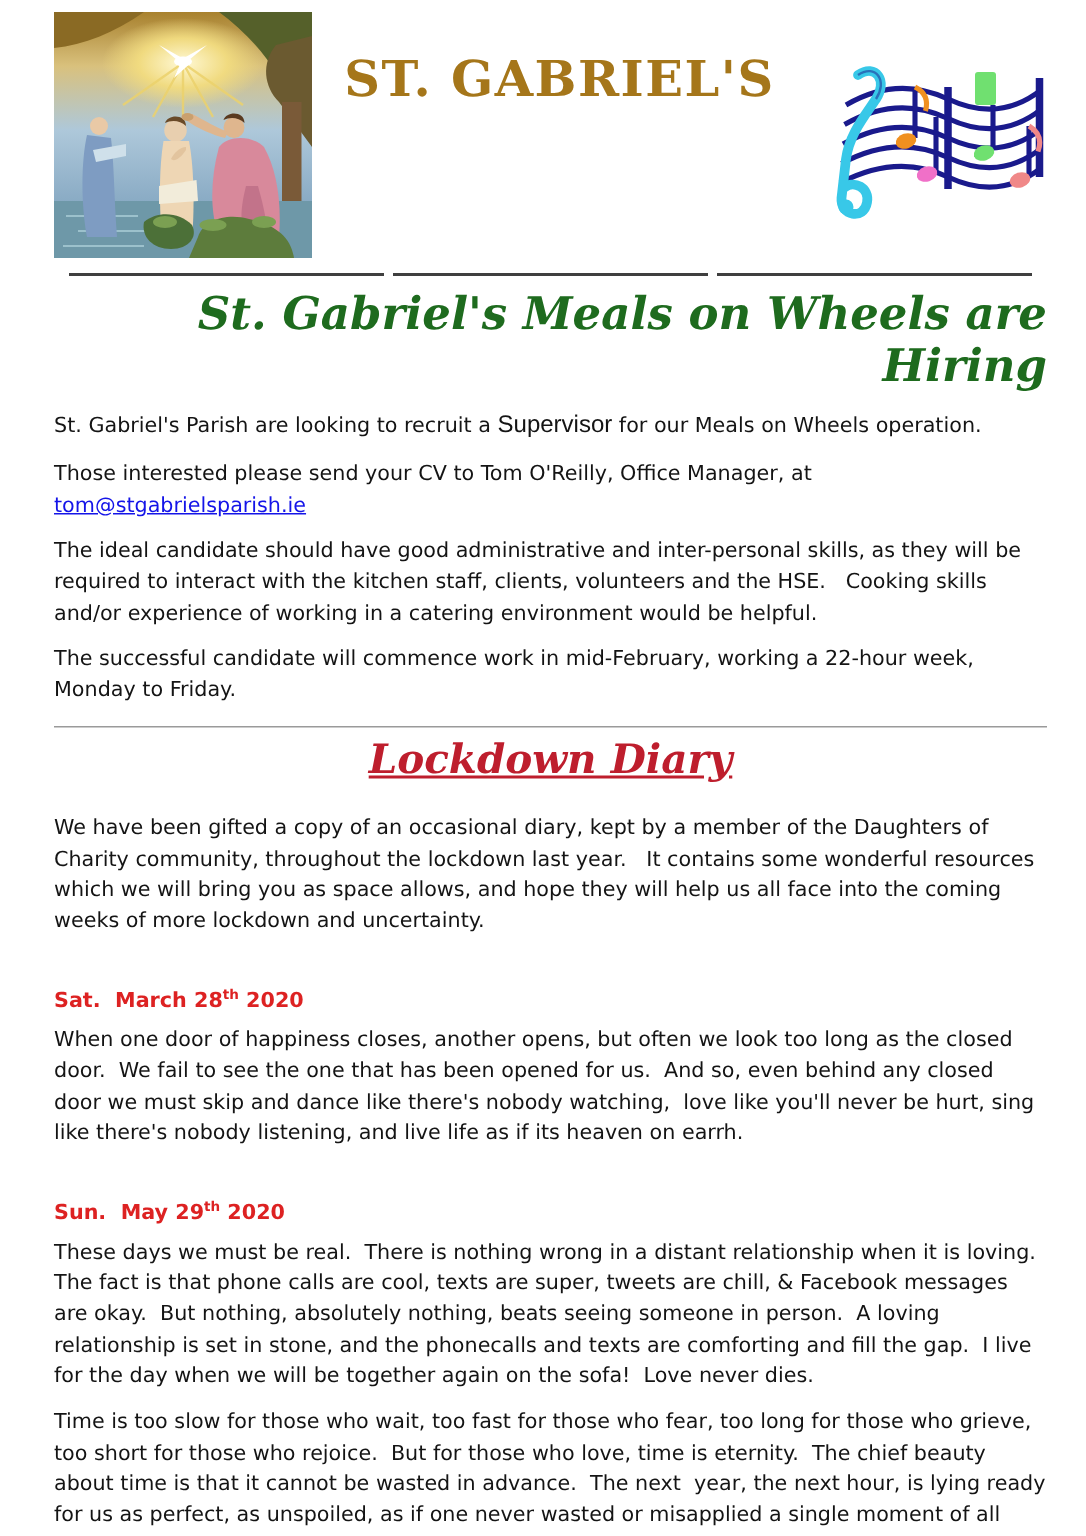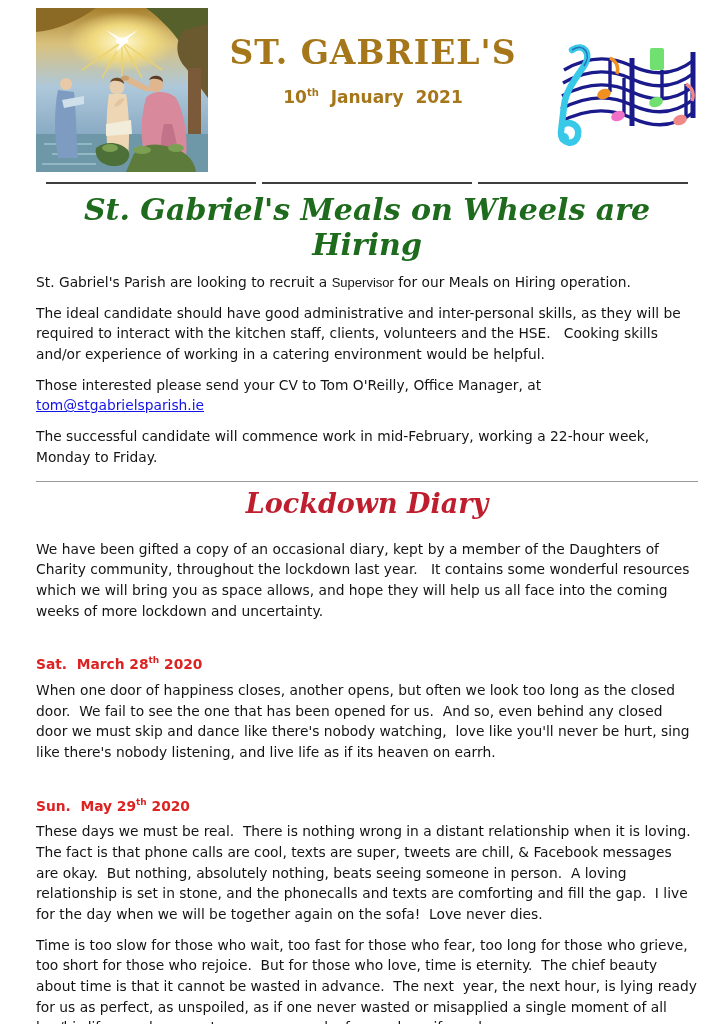--- a/index.html
+++ b/index.html
@@ -27,36 +27,36 @@
   .music { width: 160px; height: 130px; flex: none; margin-top: 26px; }
   .music svg { display: block; width: 100%; height: 100%; }
 
   
   .divider-segs { display: flex; gap: 6px; margin: 10px 10px 2px 10px; }
   .divider-segs .seg { flex: 1; height: 0; border-bottom: 2px solid #3f3f3f; }
   .thin-divider { border: none; border-top: 1px solid #9a9a9a; margin: 13px 0 4px 0; }
 
   
   .hiring-heading {
-    text-align: center; font-family: "DejaVu Serif", serif;
+    text-align: right; font-family: "DejaVu Serif", serif;
     font-style: italic; font-weight: bold; font-size: 30px;
     color: #1E6B1E; margin: 8px 0 10px 0;
   }
   .diary-heading {
     text-align: center; font-family: "DejaVu Serif", serif;
     font-style: italic; font-weight: bold; font-size: 27px;
-    color: #BE1E2D; margin: 6px 0 20px 0;
+    color: #BE1E2D; margin: 6px 0 20px 0; text-decoration: underline;
   }
 
   
   .body-text {
     font-size: 13.8px; line-height: 1.5; margin: 10px 0;
     white-space: pre-wrap;
   }
-  .supervisor { font-size: 13px; font-family: "Liberation Sans", sans-serif; }
+  .supervisor { font-size: 16px; font-family: "Liberation Sans", sans-serif; }
   .link { color: #1414E8; text-decoration: underline; }
   .entry-date {
     color: #DD2222; font-weight: bold; font-size: 13.8px;
     margin-top: 34px; white-space: pre;
   }
   .entry-date sup { font-size: 9px; }
   .entry-text { margin-top: 8px; }
 </style>
 </head>
 <body>
@@ -133,21 +133,20 @@
           <ellipse cx="106" cy="142" rx="9" ry="4"></ellipse>
           <ellipse cx="140" cy="140" rx="8" ry="4"></ellipse>
         </g>
       </svg>
     </div>
 
     <div class="title-block">
       <div class="title">
         <div>ST. GABRIEL'S</div>
       </div>
-      <div class="date-line"><span>10</span><sup>th</sup><span>  January  2021</span></div>
     </div>
 
     <div class="music">
       <svg viewBox="0 0 160 130" xmlns="http://www.w3.org/2000/svg">
         <g stroke="#1A1A8C" stroke-width="3.4" fill="none">
           <path d="M26 36 Q 60 16 94 32 T 156 26"></path>
           <path d="M25 49 Q 60 29 94 45 T 156 39"></path>
           <path d="M24 62 Q 60 42 94 58 T 156 52"></path>
           <path d="M23 75 Q 60 55 94 71 T 156 65"></path>
           <path d="M22 88 Q 60 68 94 84 T 156 78"></path>
@@ -183,25 +182,25 @@
   </div>
 
   <div class="divider-segs">
     <div class="seg"></div>
     <div class="seg"></div>
     <div class="seg"></div>
   </div>
 
   <div class="hiring-heading">St. Gabriel's Meals on Wheels are Hiring</div>
 
-  <p class="body-text"><span>St. Gabriel's Parish are looking to recruit a </span><span class="supervisor">Supervisor</span><span> for our Meals on Hiring operation.</span></p>
+  <p class="body-text"><span>St. Gabriel's Parish are looking to recruit a </span><span class="supervisor">Supervisor</span><span> for our Meals on Wheels operation.</span></p>
+
+  <p class="body-text"><span>Those interested please send your CV to Tom O'Reilly, Office Manager, at </span><a href="#" class="link">tom@stgabrielsparish.ie</a></p>
 
   <p class="body-text">The ideal candidate should have good administrative and inter-personal skills, as they will be required to interact with the kitchen staff, clients, volunteers and the HSE.   Cooking skills and/or experience of working in a catering environment would be helpful.</p>
-
-  <p class="body-text"><span>Those interested please send your CV to Tom O'Reilly, Office Manager, at </span><a href="#" class="link">tom@stgabrielsparish.ie</a></p>
 
   <p class="body-text">The successful candidate will commence work in mid-February, working a 22-hour week, Monday to Friday.</p>
 
   <hr class="thin-divider">
 
   <div class="diary-heading">Lockdown Diary</div>
 
   <p class="body-text">We have been gifted a copy of an occasional diary, kept by a member of the Daughters of Charity community, throughout the lockdown last year.   It contains some wonderful resources which we will bring you as space allows, and hope they will help us all face into the coming weeks of more lockdown and uncertainty.</p>
 
   <div class="entry">

